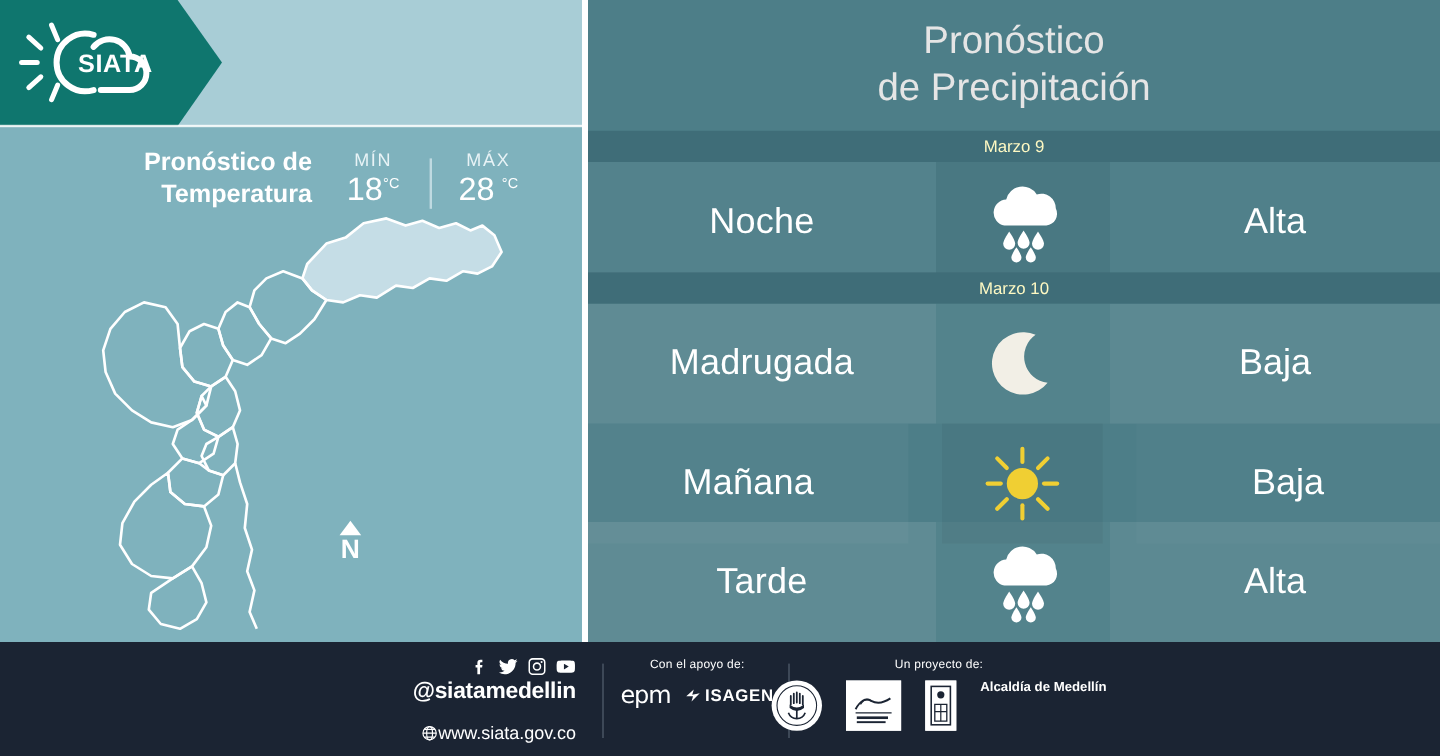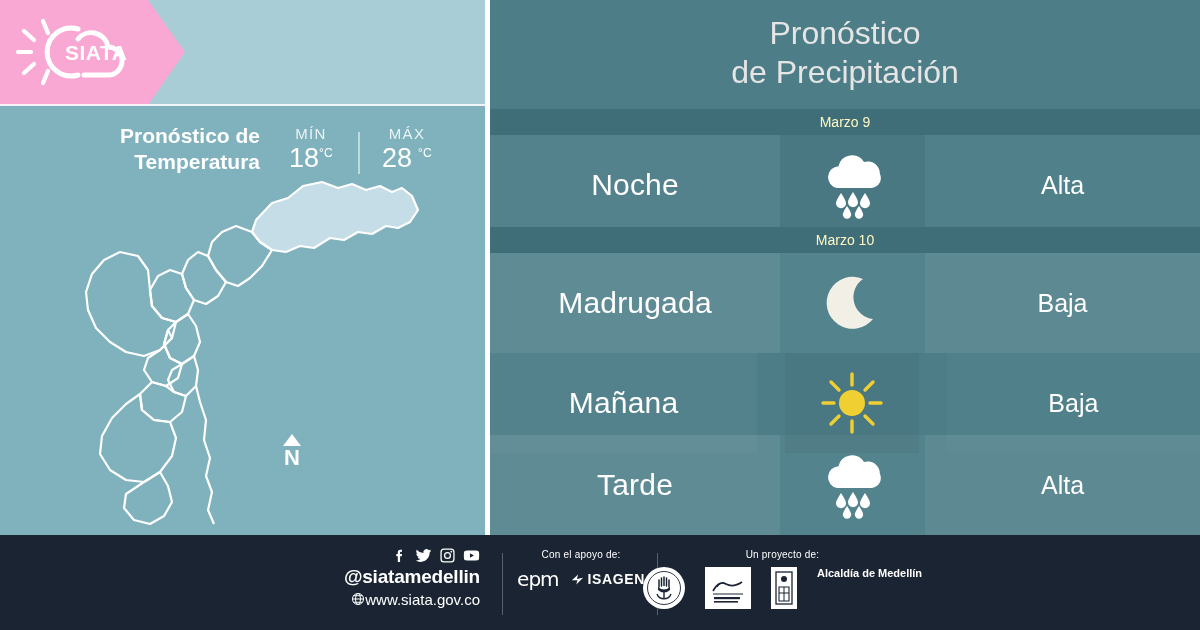--- a/index.html
+++ b/index.html
@@ -36,21 +36,21 @@
     height: 105px;
     background: #a8cdd6;
     overflow: hidden;
   }
 
   #logo-tag {
     position: absolute;
     left: 0; top: 0;
     width: 185px;
     height: 131px;
-    background: #f9a8d4;
+    background: #0f766e;
     clip-path: polygon(0 0, 148px 0, 185px 52px, 148px 105px, 0 105px);
     z-index: 3;
   }
 
   #logo-mark {
     position: absolute;
     left: 12px; top: 12px;
     width: 126px; height: 80px;
   }
 
@@ -224,21 +224,21 @@
   .fcell-period { width: 290px; }
   .fcell-icon   { width: 145px; }
   .fcell-prob   { width: 275px; }
 
   .period-text {
     font-size: 30px;
     color: #ffffff;
     letter-spacing: 0.2px;
   }
   .prob-text {
-    font-size: 25px;
+    font-size: 30px;
     color: #ffffff;
   }
 
   
   .tint-light .fcell-period { background: rgba(255,255,255,0.10); }
   .tint-light .fcell-icon   { background: rgba(255,255,255,0.04); }
   .tint-light .fcell-prob   { background: rgba(255,255,255,0.085); }
 
   .tint-dark .fcell-period  { background: rgba(255,255,255,0.035); align-items: center; }
   .tint-dark .fcell-icon    { background: rgba(0,0,0,0.045); }
@@ -272,21 +272,21 @@
     font-size: 19px;
     font-weight: bold;
     line-height: 1.1;
     letter-spacing: -0.2px;
   }
   #website-row {
     display: flex;
     align-items: center;
     justify-content: flex-end;
     gap: 0;
-    margin-top: 3px;
+    margin-top: 15px;
   }
   #website-row svg { width: 14px; height: 14px; }
   #website { font-size: 15px; }
 
   .vrule {
     position: absolute;
     top: 18px;
     width: 1px; height: 62px;
     background: #556070;
   }

